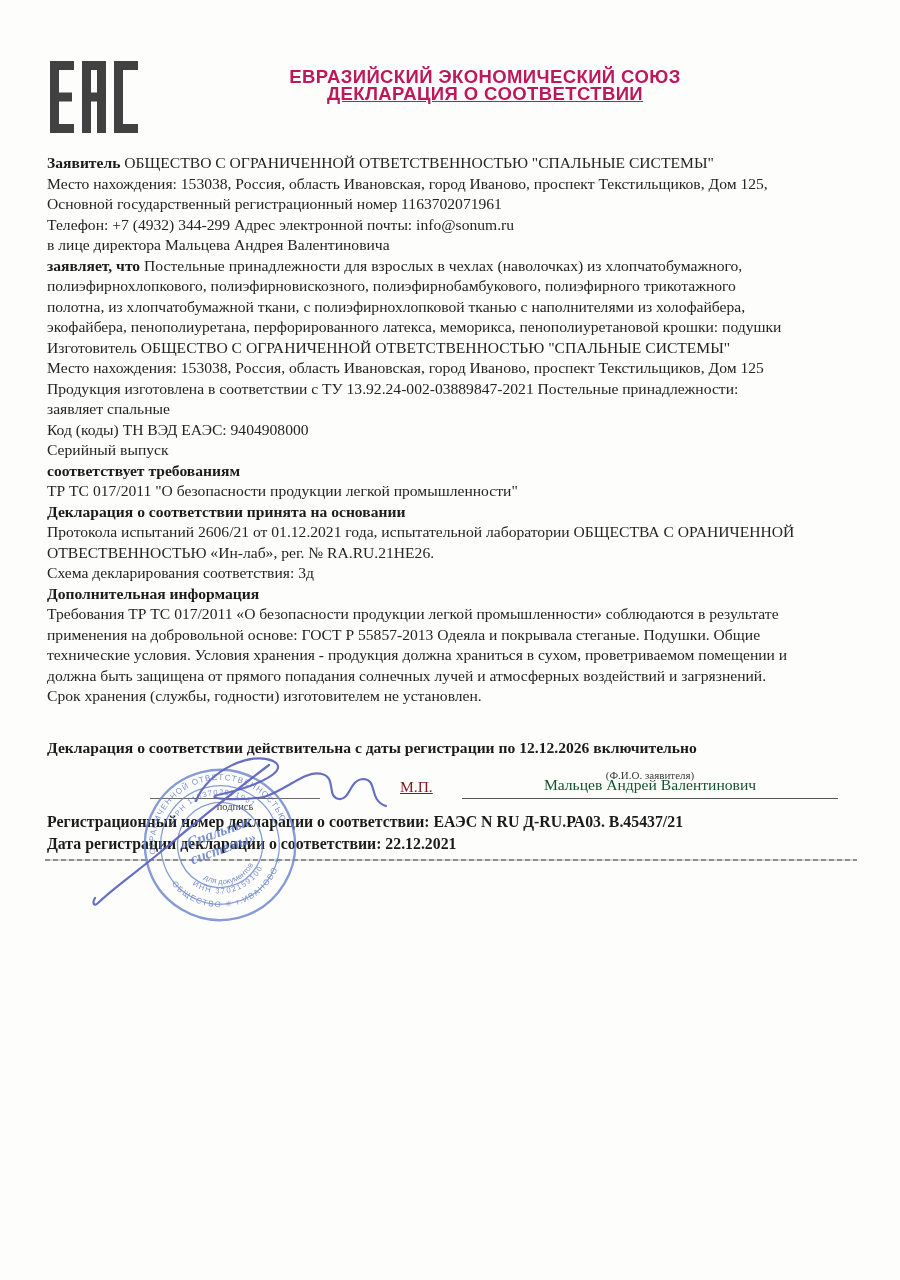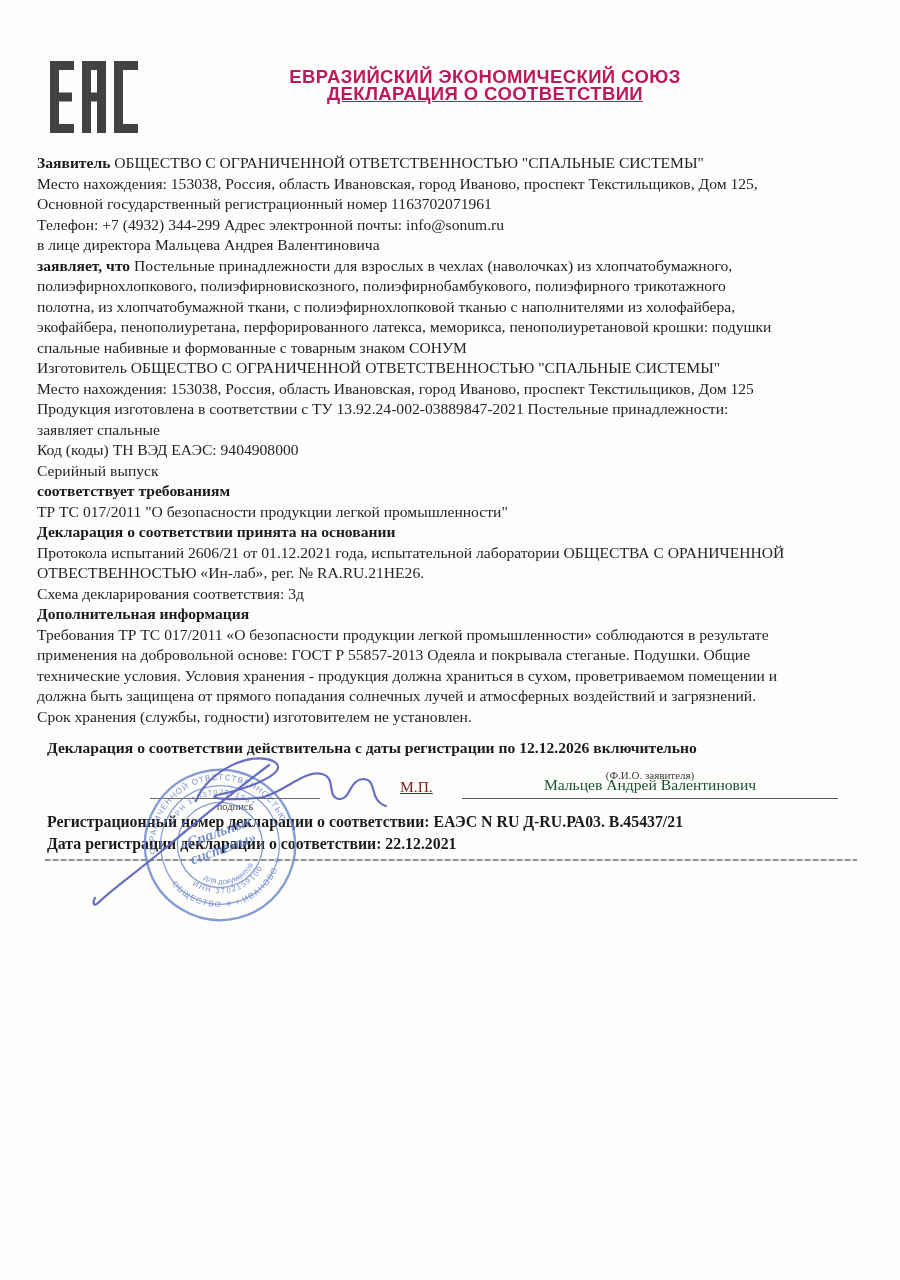--- a/index.html
+++ b/index.html
@@ -12,21 +12,21 @@
   
   #eac-logo{left:50px;top:61px;width:88px;height:72px;}
   
   .doc-title{
     left:135px;width:700px;text-align:center;
     font-family:"Liberation Sans", sans-serif;font-weight:bold;
     font-size:18.5px;color:#be185d;letter-spacing:.4px;white-space:nowrap;
   }
   #title1{top:66px;} #title2{top:83px;text-decoration:underline;}
   
-  #body-text{left:37px;top:153px;width:812px;font-size:15.6px;color:#242424;}
+  #body-text{left:47px;top:153px;width:812px;font-size:15.6px;color:#242424;}
   .bline{height:20.5px;line-height:20.5px;white-space:nowrap;}
   .bline b{font-weight:bold;color:#1b1b1b;}
   
   #validity{left:47px;top:739px;font-size:15.6px;font-weight:bold;color:#1b1b1b;white-space:nowrap;}
   
   #mp-label{left:400px;top:778px;font-size:15.5px;color:#7f1d1d;text-decoration:underline;}
   #name-over-line{left:462px;top:776px;width:376px;text-align:center;font-size:15.6px;color:#14532d;white-space:nowrap;}
   #name-rule{left:462px;top:798px;width:376px;border-top:1.5px solid #555;}
   #fio-caption{left:462px;top:769px;width:376px;text-align:center;font-size:11px;color:#3a3a3a;}
   #sign-rule{left:150px;top:798px;width:170px;border-top:1.5px solid #6a6a6a;}
@@ -73,21 +73,20 @@
 <div id="body-text" class="abs">
     <div class="bline"><b>Заявитель</b><span> ОБЩЕСТВО С ОГРАНИЧЕННОЙ ОТВЕТСТВЕННОСТЬЮ "СПАЛЬНЫЕ СИСТЕМЫ"</span></div>
     <div class="bline"><b></b><span>Место нахождения: 153038, Россия, область Ивановская, город Иваново, проспект Текстильщиков, Дом 125,</span></div>
     <div class="bline"><b></b><span>Основной государственный регистрационный номер 1163702071961</span></div>
     <div class="bline"><b></b><span>Телефон: +7 (4932) 344-299 Адрес электронной почты: info@sonum.ru</span></div>
     <div class="bline"><b></b><span>в лице директора Мальцева Андрея Валентиновича</span></div>
     <div class="bline"><b>заявляет, что</b><span> Постельные принадлежности для взрослых в чехлах (наволочках)  из хлопчатобумажного,</span></div>
     <div class="bline"><b></b><span>полиэфирнохлопкового, полиэфирновискозного, полиэфирнобамбукового, полиэфирного трикотажного</span></div>
     <div class="bline"><b></b><span>полотна, из хлопчатобумажной ткани, с полиэфирнохлопковой тканью с наполнителями из холофайбера,</span></div>
     <div class="bline"><b></b><span>экофайбера, пенополиуретана, перфорированного латекса, меморикса, пенополиуретановой крошки: подушки</span></div>
-    <div class="bline"><b></b><span>спальные набивные и формованные с товарным знаком СОНУМ</span></div>
     <div class="bline"><b></b><span>Изготовитель ОБЩЕСТВО С ОГРАНИЧЕННОЙ ОТВЕТСТВЕННОСТЬЮ "СПАЛЬНЫЕ СИСТЕМЫ"</span></div>
     <div class="bline"><b></b><span>Место нахождения: 153038, Россия, область Ивановская, город Иваново, проспект Текстильщиков, Дом 125</span></div>
     <div class="bline"><b></b><span>Продукция изготовлена в соответствии с ТУ 13.92.24-002-03889847-2021 Постельные принадлежности:</span></div>
     <div class="bline"><b></b><span>заявляет спальные</span></div>
     <div class="bline"><b></b><span>Код (коды) ТН ВЭД ЕАЭС: 9404908000</span></div>
     <div class="bline"><b></b><span>Серийный выпуск</span></div>
     <div class="bline"><b>соответствует требованиям</b><span></span></div>
     <div class="bline"><b></b><span>ТР ТС 017/2011 "О безопасности продукции легкой промышленности"</span></div>
     <div class="bline"><b>Декларация о соответствии принята на основании</b><span></span></div>
     <div class="bline"><b></b><span>Протокола испытаний 2606/21 от 01.12.2021 года, испытательной лаборатории ОБЩЕСТВА С ОРАНИЧЕННОЙ</span></div>

